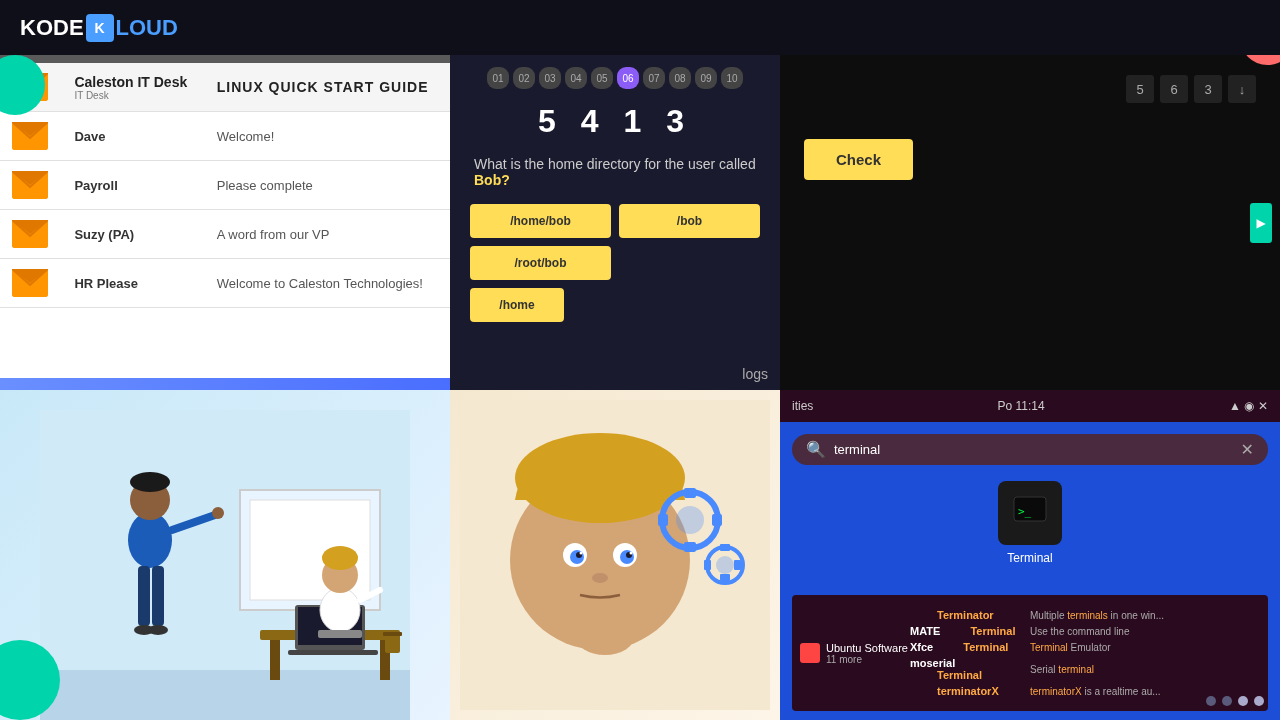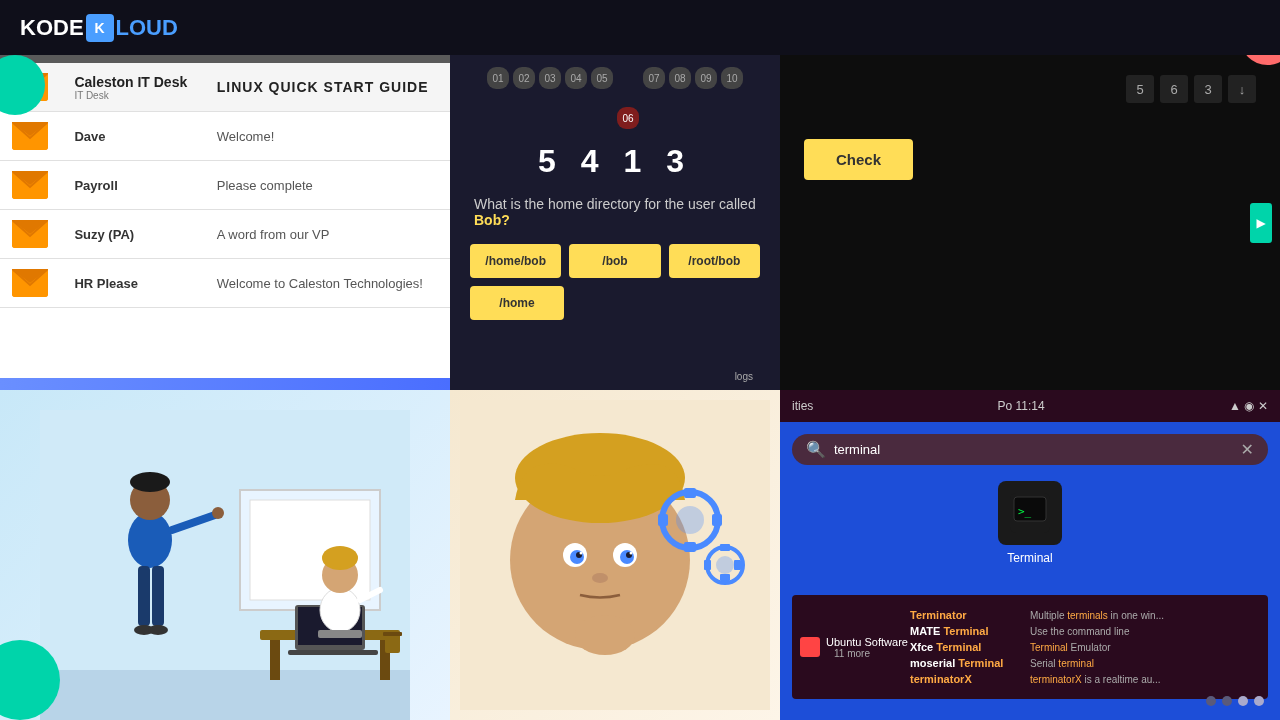--- a/index.html
+++ b/index.html
@@ -189,23 +189,22 @@
       height: 22px;
       background: #444;
       border-radius: 9px;
       display: flex;
       align-items: center;
       justify-content: center;
       color: #aaa;
       font-size: 10px;
     }
     .quiz-prog-item.active {
-      background: #7f1d1d;
+      background: #8b5cf6;
       color: white;
-      margin-top: 40px;
     }
     .quiz-counter {
       text-align: center;
       color: white;
       font-size: 32px;
       font-weight: bold;
       letter-spacing: 8px;
       margin: 8px 0 16px;
     }
     .quiz-question {
@@ -214,21 +213,21 @@
       padding: 0 24px 16px;
       text-align: left;
     }
     .quiz-question span.highlight {
       color: #ffdd57;
       font-weight: bold;
     }
     .quiz-options {
       padding: 0 20px;
       display: grid;
-      grid-template-columns: 1fr 1fr 1fr;
+      grid-template-columns: 1fr 1fr;
       gap: 8px;
     }
     .quiz-option {
       background: #ffdd57;
       color: #333;
       font-size: 12px;
       font-weight: bold;
       padding: 10px 8px;
       border-radius: 4px;
       text-align: center;
@@ -236,23 +235,23 @@
     }
     .quiz-options-row2 {
       padding: 8px 20px 0;
       display: grid;
       grid-template-columns: 1fr 2fr;
       gap: 8px;
     }
     .quiz-footer {
       position: absolute;
       bottom: 8px;
-      right: 27px;
+      right: 12px;
       color: #aaa;
-      font-size: 10px;
+      font-size: 14px;
     }
 
     
     .panel-terminal {
       background: #0d0d0d;
       position: relative;
       overflow: hidden;
       padding: 20px 24px;
     }
     .terminal-nav-btn {
@@ -406,21 +405,20 @@
       width: 20px;
       height: 20px;
       background: #ff4444;
       border-radius: 3px;
       margin-right: 6px;
       flex-shrink: 0;
     }
     .ubuntu-app-source-more {
       font-size: 10px;
       color: #aaa;
-      margin-left: 8px;
     }
     .ubuntu-app-items {
       display: flex;
       flex-direction: column;
       flex: 1;
     }
     .ubuntu-app-item {
       display: flex;
       align-items: center;
       padding: 2px 0;
@@ -431,20 +429,21 @@
       font-weight: bold;
       width: 120px;
     }
     .ubuntu-app-item-desc {
       color: #aaa;
       font-size: 10px;
     }
     .ubuntu-app-item-name .hl {
       color: #ffaa44;
       font-weight: bold;
+      margin-left: 27px;
     }
     .ubuntu-dots {
       position: absolute;
       bottom: 14px;
       right: 16px;
       display: flex;
       gap: 6px;
     }
     .ubuntu-dot {
       width: 10px;

